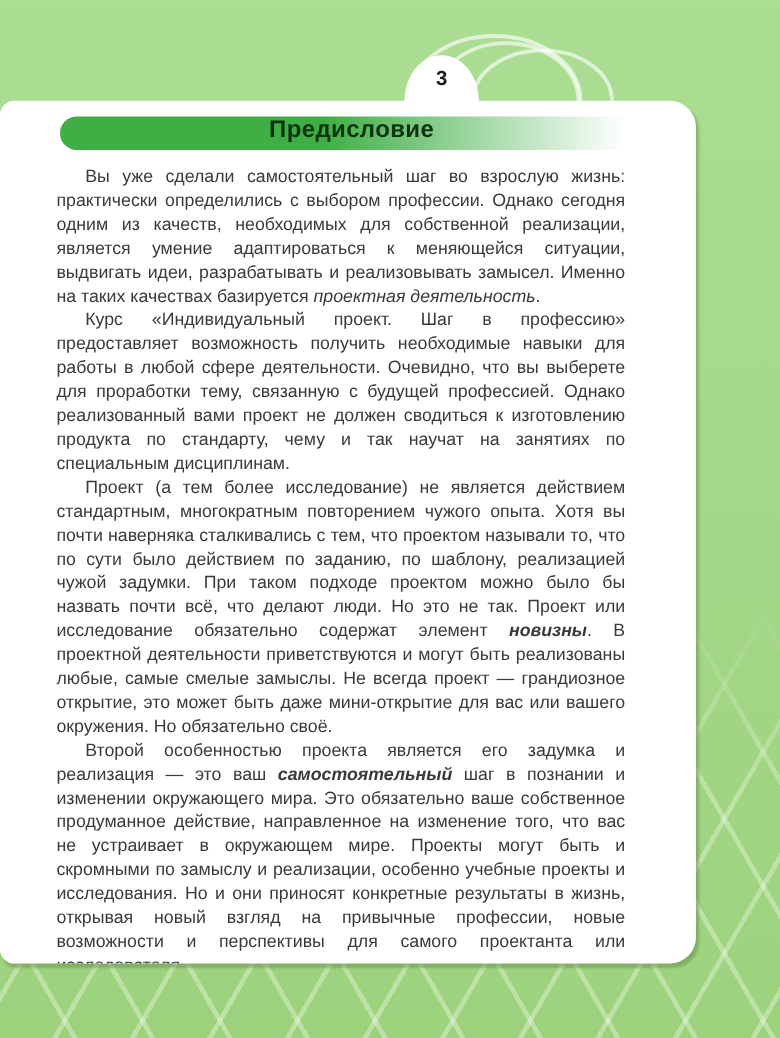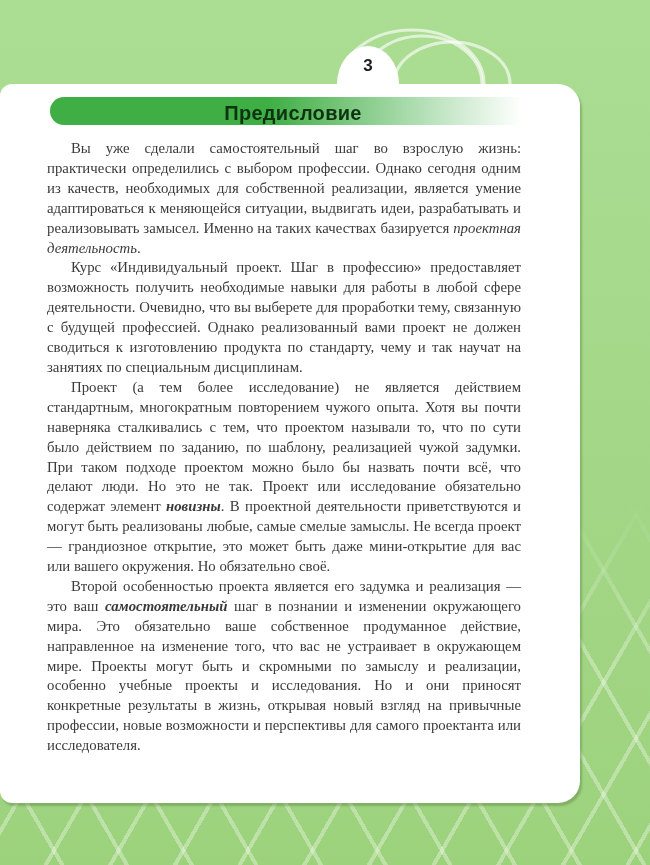--- a/index.html
+++ b/index.html
@@ -30,30 +30,30 @@
   .panel {
     position: absolute; left: 0; top: 84px; width: 580px; height: 719px;
     background: #ffffff;
     border-radius: 12px 22px 22px 12px;
     box-shadow: 2px 3px 2px rgba(96, 134, 72, 0.45);
     overflow: hidden;
   }
   .banner {
     position: absolute; left: 50px; top: 13px; width: 486px; height: 28px;
     border-radius: 14px;
-    display: flex; align-items: flex-end; justify-content: center;
+    display: flex; align-items: flex-start; justify-content: center;
   }
   .banner-title {
     font-weight: bold; font-size: 20px; letter-spacing: 0.3px;
   }
   .textblock { position: absolute; left: 47px; top: 55px; width: 474px; }
   .textblock p {
     margin: 0; text-indent: 24px;
     font-size: 14.8px; line-height: 19.9px;
-    text-align: justify; color: #3a3a3a; font-family: Liberation Serif, serif;
+    text-align: justify; color: #3a3a3a;
   }
   .run-i  { font-style: italic; }
   .run-bi { font-style: italic; font-weight: bold; }
 </style>
 </head>
 <body>
 
 <div class="lattice"></div>
 
 <svg class="arcs" width="190" height="60" viewBox="0 0 190 60" aria-hidden="true">

